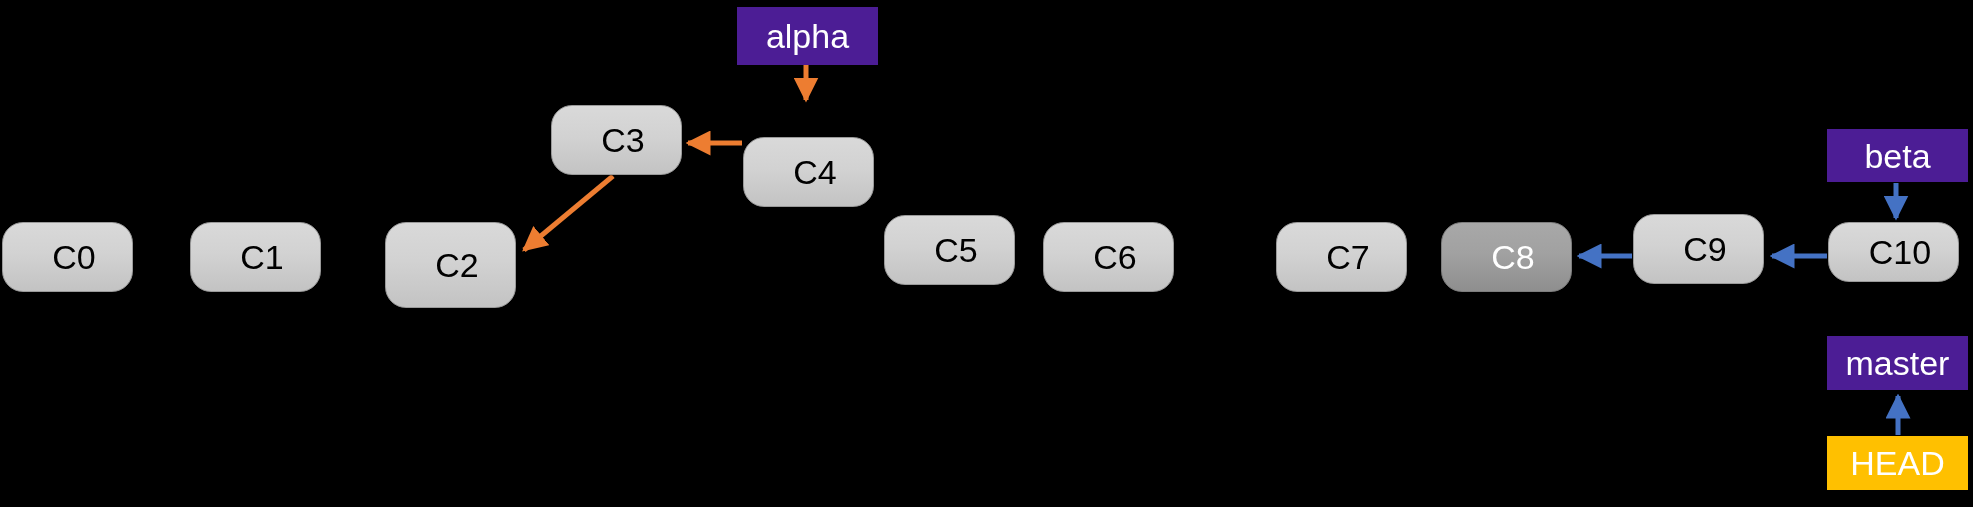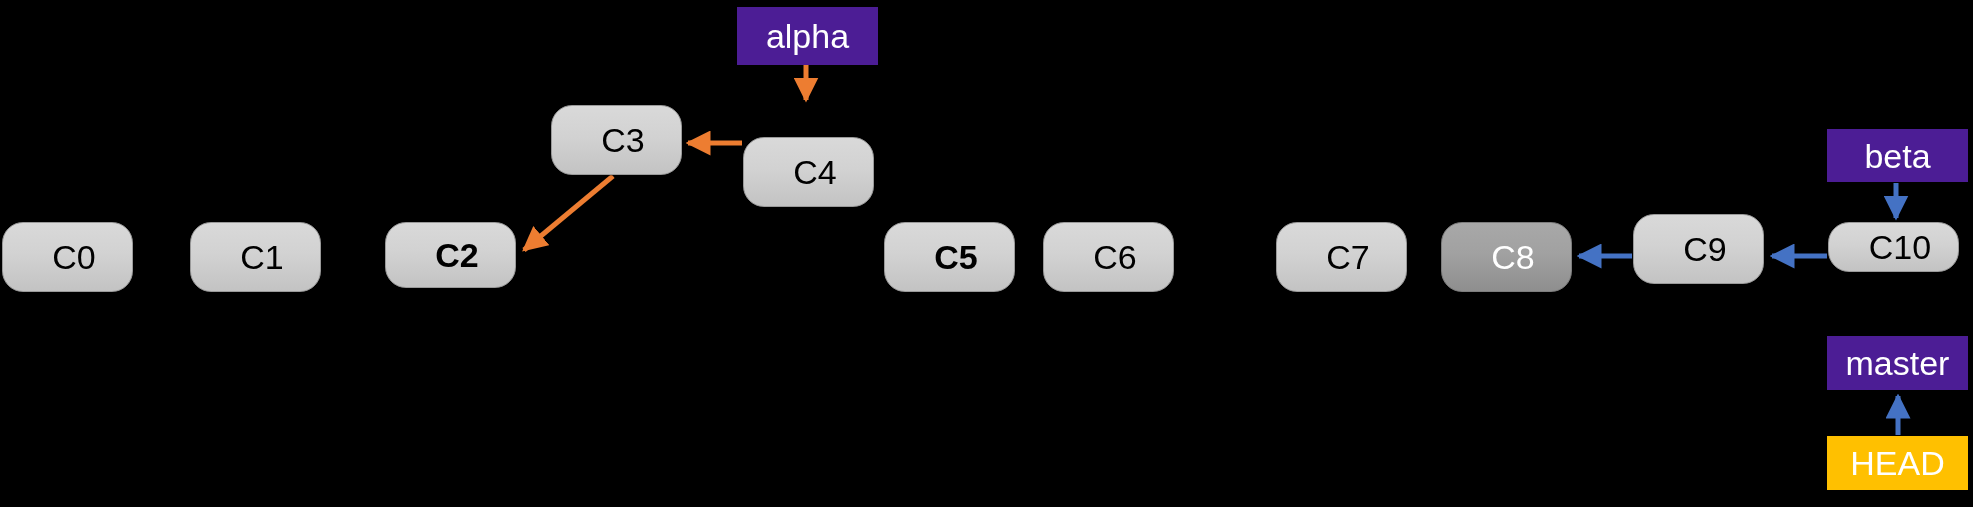--- a/index.html
+++ b/index.html
@@ -88,28 +88,28 @@
         <path d="M 1896,183 L 1896,218" stroke="#4472c4" stroke-width="5" fill="none" marker-end="url(#head-blue)"></path>
         <path d="M 1827,256 L 1772,256" stroke="#4472c4" stroke-width="5" fill="none" marker-end="url(#head-blue)"></path>
         <path d="M 1632,256 L 1579,256" stroke="#4472c4" stroke-width="5" fill="none" marker-end="url(#head-blue)"></path>
         <path d="M 1898,435 L 1898,396" stroke="#4472c4" stroke-width="5" fill="none" marker-end="url(#head-blue)"></path>
       </g>
   </svg>
 
   <div id="nodes-layer">
       <div class="commit" style="left: 2px; top: 222px; width: 131px; height: 70px; text-align: center;">C0</div>
       <div class="commit" style="left: 190px; top: 222px; width: 131px; height: 70px; text-align: center;">C1</div>
-      <div class="commit" style="left: 385px; top: 222px; width: 131px; height: 66px; font-weight: bold;">C2</div>
+      <div class="commit" style="left: 385px; top: 222px; width: 131px; height: 86px;">C2</div>
       <div class="commit" style="left: 551px; top: 105px; width: 131px; height: 70px;">C3</div>
       <div class="commit" style="left: 743px; top: 105px; width: 131px; height: 70px; margin-top: 32px;">C4</div>
-      <div class="commit" style="left: 884px; top: 222px; width: 131px; height: 70px; font-weight: bold;">C5</div>
+      <div class="commit" style="left: 884px; top: 215px; width: 131px; height: 70px;">C5</div>
       <div class="commit" style="left: 1043px; top: 222px; width: 131px; height: 70px;">C6</div>
       <div class="commit" style="left: 1276px; top: 222px; width: 131px; height: 70px;">C7</div>
       <div class="commit current" style="left: 1441px; top: 222px; width: 131px; height: 70px;">C8</div>
       <div class="commit" style="left: 1633px; top: 214px; width: 131px; height: 70px;">C9</div>
-      <div class="commit" style="left: 1828px; top: 222px; width: 131px; height: 50px;">C10</div>
+      <div class="commit" style="left: 1828px; top: 222px; width: 131px; height: 60px;">C10</div>
       <div class="label branch" style="left: 737px; top: 7px; width: 141px; height: 58px;">alpha</div>
       <div class="label branch" style="left: 1827px; top: 129px; width: 141px; height: 53px;">beta</div>
       <div class="label branch" style="left: 1827px; top: 336px; width: 141px; height: 54px;">master</div>
       <div class="label head" style="left: 1827px; top: 436px; width: 141px; height: 54px;">HEAD</div>
     </div>
 
 </div>
 
 </body></html>

